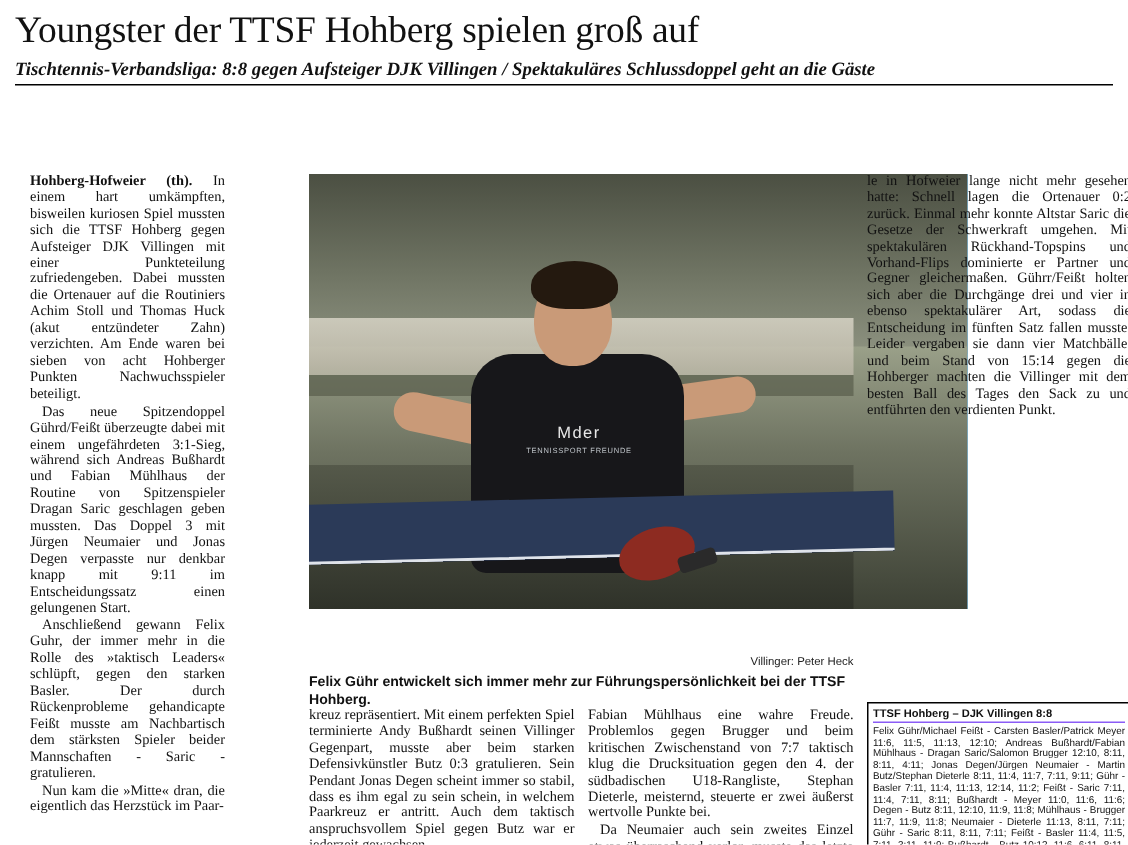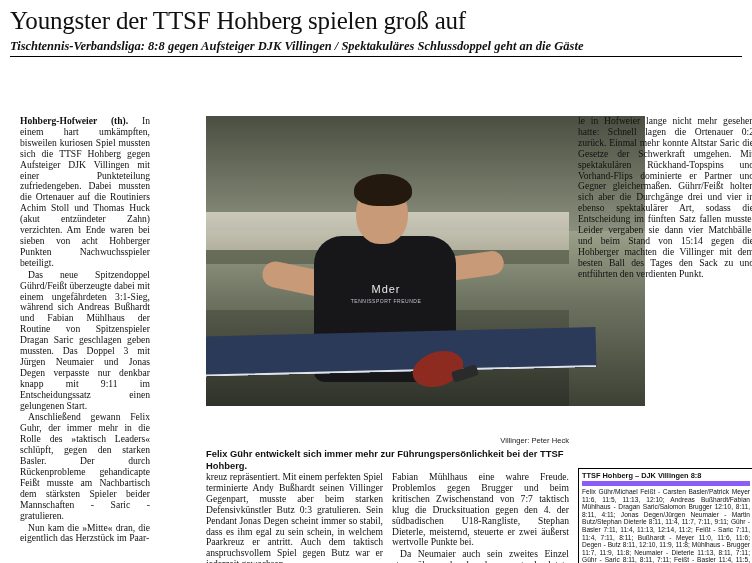--- a/index.html
+++ b/index.html
@@ -241,21 +241,21 @@
     font-size: 6.6px;
     line-height: 7.6px;
     text-align: justify;
     overflow: hidden;
   }
   .results .rtitle {
     font-weight: bold;
     font-size: 7.4px;
     line-height: 9px;
     margin-bottom: 1px;
-    border-bottom: 5px solid #8b5cf6;
+    border-bottom: 1px solid #8b5cf6;
     padding-bottom: 1px;
   }
   .results .rbody {
     margin-top: 2px;
   }
 </style>
 </head>
 <body>
 
 <div class="page">

